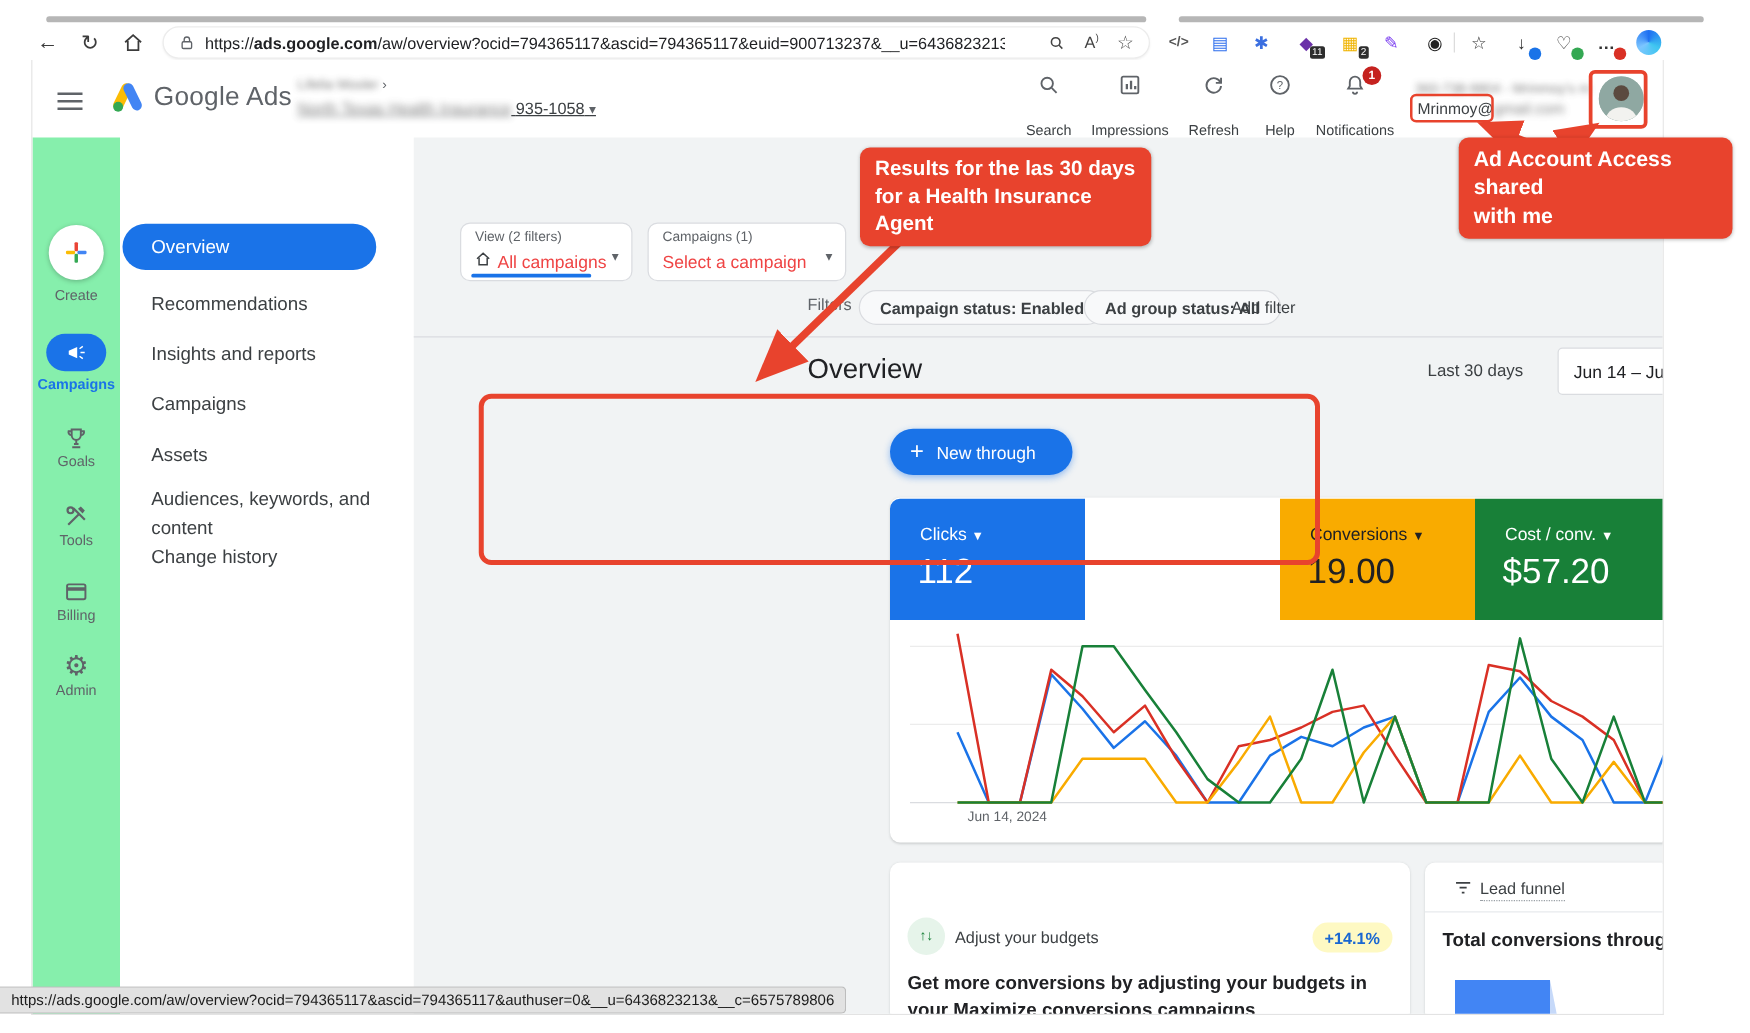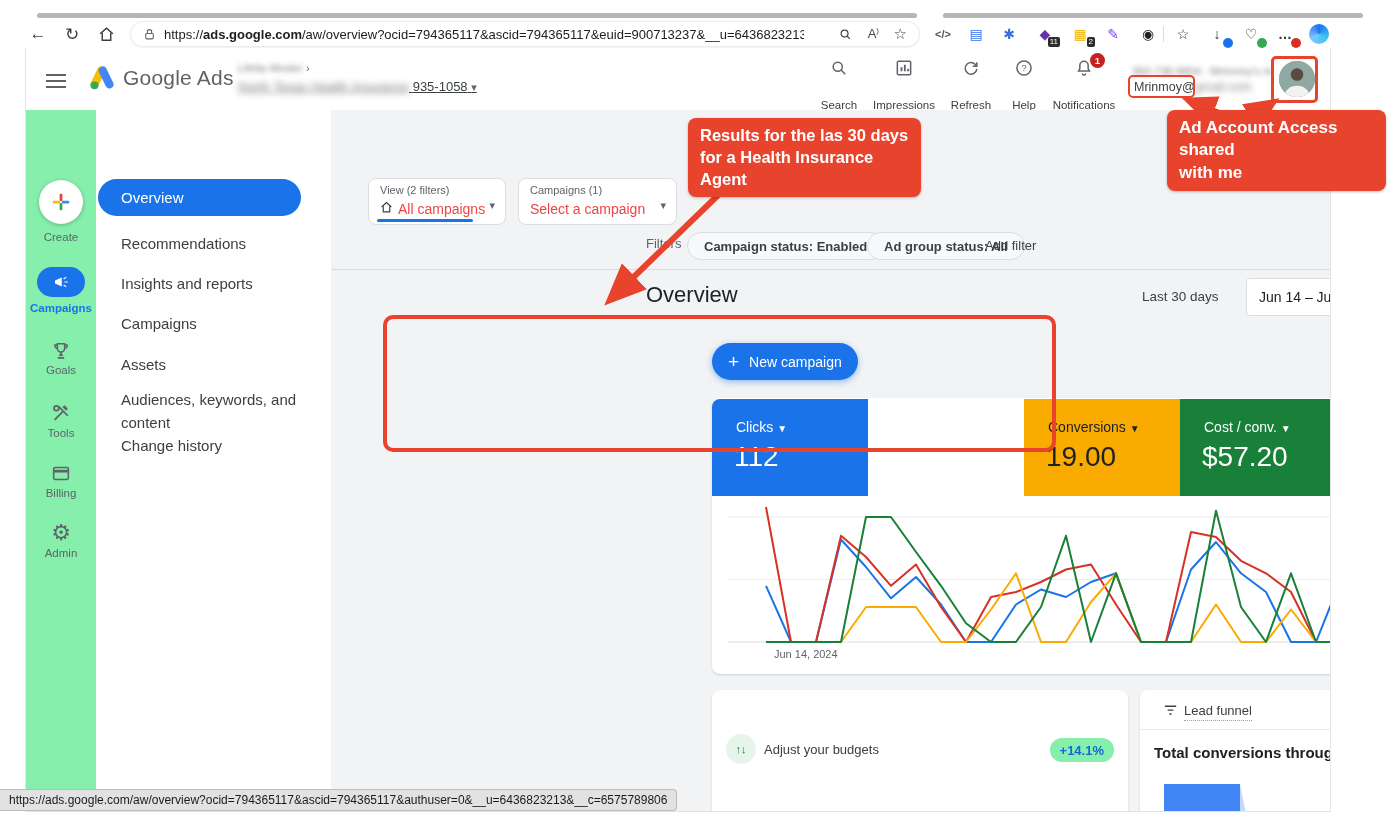--- a/index.html
+++ b/index.html
@@ -63,21 +63,21 @@
   .newcamp { position:absolute; left:381px; top:233px; width:146px; height:37px; border-radius:19px; background:#1a73e8; color:#fff; display:flex; align-items:center; gap:10px; padding-left:16px; font-size:14px; box-shadow:0 2px 6px rgba(26,115,232,.45); }
   .bigcard { position:absolute; left:381px; top:288px; width:842px; height:276px; background:#fff; border-radius:8px; box-shadow:0 1px 2px rgba(60,64,67,.2); }
   .tile { position:absolute; top:1px; width:156px; height:97px; color:#fff; }
   .tile .tl { position:absolute; left:24px; top:20px; font-size:14px; }
   .tile .tv { position:absolute; left:22px; top:42px; font-size:28px; }
   .kebab { font-size:19px; color:#5f6368; letter-spacing:0; line-height:1; }
   .axis-lbl { position:absolute; font-size:11px; color:#5f6368; }
   .card { position:absolute; top:580px; background:#fff; border-radius:8px; box-shadow:0 1px 2px rgba(60,64,67,.2); height:195px; }
   .card-h { position:absolute; left:0; top:0; right:0; height:40px; border-bottom:1px solid #e8eaed; }
   .card-title { position:absolute; left:44px; top:13px; font-size:13px; color:#3c4043; }
-  .badge-blue { position:absolute; right:14px; top:48px; height:24px; border-radius:12px; background:#86efac; color:#1967d2; font-size:13px; font-weight:bold; display:flex; align-items:center; padding:0 10px; }
+  .badge-blue { position:absolute; right:14px; top:48px; height:24px; border-radius:12px; background:#fef9c3; color:#1967d2; font-size:13px; font-weight:bold; display:flex; align-items:center; padding:0 10px; }
   .greencirc { position:absolute; left:14px; top:44px; width:30px; height:30px; border-radius:50%; background:#e6f4ea; color:#188038; font-size:11px; display:flex; align-items:center; justify-content:center; font-weight:bold; }
   .rec-head { position:absolute; left:14px; top:86px; width:392px; font-size:15px; font-weight:bold; color:#202124; line-height:1.45; }
   .dotted-u { border-bottom:1.5px dotted #9aa0a6; padding-bottom:2px; }
 
   
   .ann-box { position:absolute; background:#e8432d; color:#fff; font-weight:bold; border-radius:8px; z-index:42; padding:7px 12px; line-height:1.32; font-size:16.5px; box-shadow:0 1px 3px rgba(0,0,0,.25); }
   .ann-frame { position:absolute; border:4px solid #e8432d; border-radius:10px; z-index:41; }
   .ann-frame-sm { position:absolute; border:3px solid #e8432d; border-radius:5px; z-index:43; }
   #arrows { position:absolute; left:0; top:0; z-index:40; pointer-events:none; }
 
@@ -323,21 +323,21 @@
       <div class="divider"></div>
 
       <div class="h1">Overview</div>
       <div class="abs" style="left:811px;top:179px;font-size:13.5px;color:#3c4043;">Last 30 days</div>
       <div class="datebox">
           <span>Jun 14 – Jul 13, 2024</span>
         </div>
 
       <div class="newcamp">
           <span style="font-size:19px;">+</span>
-          <span>New campaign</span>
+          <span>New through</span>
         </div>
 
       <div class="bigcard">
         <div class="tile" style="left:0;background:#1a73e8;border-radius:8px 0 0 0;">
           <div class="tl"><span>Clicks</span> <span style="font-size:10px;">▼</span></div>
           <div class="tv">112</div>
         </div>
         <div class="tile" style="left:312px;background:#f9ab00;color:#202124;">
           <div class="tl"><span>Conversions</span> <span style="font-size:10px;">▼</span></div>
           <div class="tv">19.00</div>
@@ -357,20 +357,21 @@
             <polyline fill="none" stroke="#188038" stroke-width="2" stroke-linejoin="round" points="0.0,125.0 25.0,125.0 50.0,125.0 75.0,125.0 100.0,0.0 125.0,0.0 150.0,35.0 175.0,68.8 200.0,106.3 225.0,125.0 250.0,125.0 275.0,90.0 300.0,18.8 325.0,125.0 350.0,56.3 375.0,125.0 400.0,125.0 425.0,125.0 450.0,-6.3 475.0,90.0 500.0,125.0 525.0,56.3 550.0,125.0 575.0,125.0 600.0,125.0 625.0,87.5 650.0,56.3 675.0,125.0 700.0,27.5 725.0,125.0"></polyline>
           </svg>
         <div class="axis-lbl" style="left:62px;top:250px;">Jun 14, 2024</div>
 
       </div>
 
       <div class="card" style="left:381px;width:416px;">
         <div class="greencirc">↑↓</div>
         <div class="abs" style="left:52px;top:52px;font-size:13px;color:#3c4043;">Adjust your budgets</div>
         <div class="badge-blue">+14.1%</div>
+        <div class="rec-head">Get more conversions by adjusting your budgets in your Maximize conversions campaigns</div>
 
       </div>
 
       <div class="card" style="left:809px;width:414px;">
         <div class="card-h">
           <svg style="position:absolute;left:22px;top:12px;" width="17" height="17" viewBox="0 0 24 24" fill="none" stroke="#3c4043" stroke-width="2">
               <path d="M4 6h16M8 11.5h8M10.5 17h3"></path>
             </svg>
           <div class="card-title dotted-u">Lead funnel</div>
 

